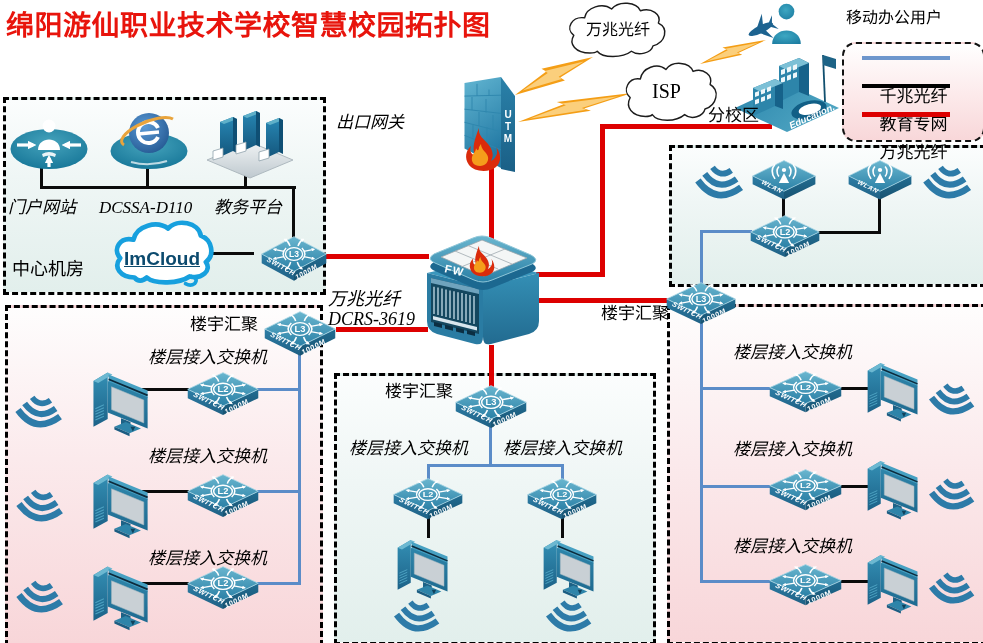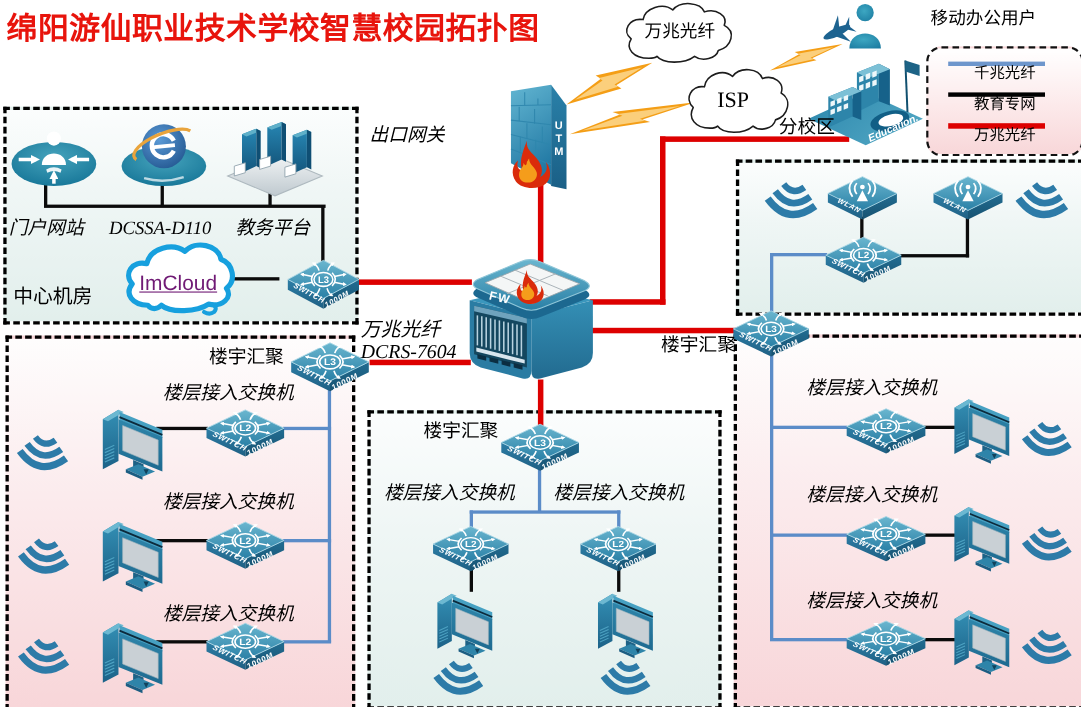--- a/index.html
+++ b/index.html
@@ -15,26 +15,26 @@
   .dev{position:absolute;z-index:5;overflow:visible;}
   .lbl{position:absolute;z-index:6;color:#000;white-space:nowrap;line-height:1.12;
        font-size:17px;}
   .ctr{text-align:left;font-style:italic;}
   #title{left:6px;top:10px;font-size:28px;font-weight:bold;color:#e8140c;
          font-family:"Liberation Sans",sans-serif;letter-spacing:0.5px;}
   #legend{position:absolute;left:842px;top:42px;width:139px;height:96px;z-index:3;
           border:2px dashed #111;border-radius:14px;
           background:linear-gradient(180deg,#ffffff 0%,#fce9ea 55%,#f8d7d9 100%);}
   .leg-swatch{position:absolute;left:18px;width:88px;z-index:4;}
-  .leg-lbl{position:absolute;left:0;width:139px;text-align:center;font-size:14px;line-height:1.0;z-index:4;}
+  .leg-lbl{position:absolute;left:0;width:139px;text-align:center;font-size:17px;line-height:1.0;z-index:4;margin-top:27px;}
   .sw-core-t{font:bold 13px "Liberation Sans",sans-serif;fill:#fff;text-anchor:middle;}
   .sw-face{font:italic bold 10.5px "Liberation Sans",sans-serif;fill:#fff;letter-spacing:1px;}
   .utm-t{font:bold 10px "Liberation Sans",sans-serif;fill:#fff;letter-spacing:1px;}
   #imcloud-text{left:118px;top:248px;width:88px;text-align:center;font-size:19px;
-                font-weight:normal;color:#701a75;text-decoration:underline;
+                font-weight:bold;color:#0c4a6e;text-decoration:underline;
                 font-family:"Liberation Sans",sans-serif;}
   .bld-t{font:italic bold 9.5px "Liberation Sans",sans-serif;fill:#fff;}
 </style>
 </head>
 <body>
 
 <svg width="0" height="0" style="position:absolute">
 <defs>
   <marker id="ah" viewBox="0 0 10 10" refX="7" refY="5" markerWidth="4.4" markerHeight="4.4" orient="auto">
     <path d="M0,0 L10,5 L0,10 z" fill="#fff"></path>
@@ -583,21 +583,21 @@
     <div class="leg-swatch" style="top: 68px; height: 4.5px; background: rgb(221, 0, 0);"></div>
     <div class="leg-lbl" style="top:73px">万兆光纤</div>
   </div>
 
   <div class="lbl" id="title">绵阳游仙职业技术学校智慧校园拓扑图</div>
   <div class="lbl ctr" style="left:336px;top:113px;width:142px">
     <div>出口网关</div>
   </div>
   <div class="lbl ctr" style="left:328px;top:289px;width:116px;font-size:18px">
     <div>万兆光纤</div>
-    <div>DCRS-7604</div>
+    <div>DCRS-3619</div>
   </div>
   <div class="lbl" style="left:12px;top:259px;font-size:18px">中心机房</div>
   <div class="lbl ctr" style="left:8px;top:198px;width:70px">门户网站</div>
   <div class="lbl ctr" style="left:99px;top:198px;width:90px">DCSSA-D110</div>
   <div class="lbl ctr" style="left:214px;top:198px;width:68px">教务平台</div>
   <div class="lbl" id="imcloud-text">ImCloud</div>
   <div class="lbl" style="left:586px;top:21px;font-size:16px">万兆光纤</div>
   <div class="lbl" style="left:652px;top:80px;font-size:20px">ISP</div>
   <div class="lbl" style="left:708px;top:106px">分校区</div>
   <div class="lbl" style="left:846px;top:9px;font-size:16px">移动办公用户</div>

